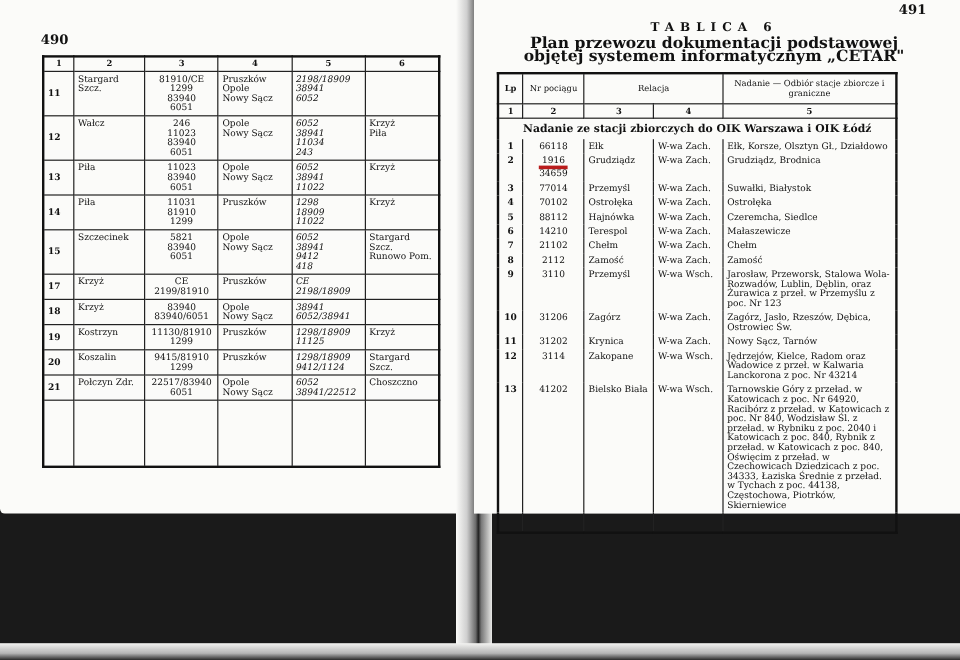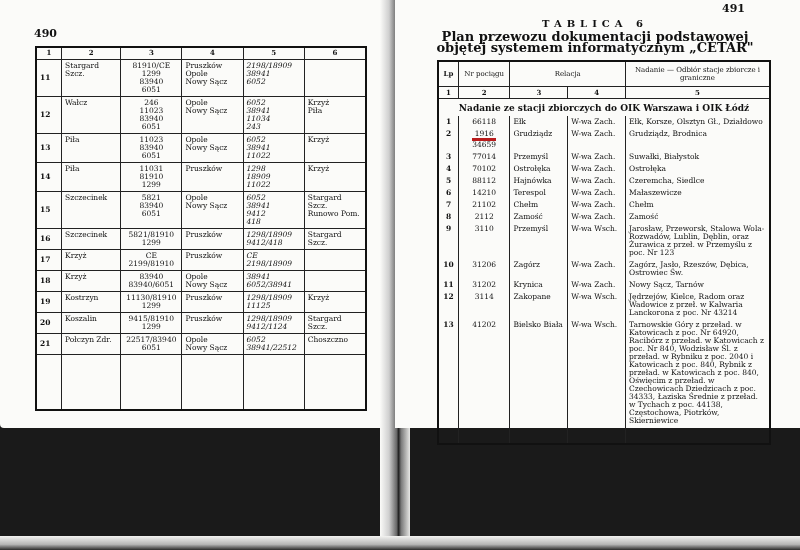--- a/index.html
+++ b/index.html
@@ -17,21 +17,21 @@
   .gutter {
     position: absolute; left: 380px; top: 0; width: 30px; height: 550px;
     background: linear-gradient(to right, #fbfbf9 0%, #cfcfcf 30%, #6a6a6a 55%, #222 62%, #777 70%, #e8e8e6 100%);
   }
   .page-edge-bottom {
     position: absolute; left: 0; top: 536px; width: 800px; height: 14px;
     background: linear-gradient(to bottom, #f3f3f1 0%, #b5b5b5 60%, #2a2a2a 100%);
   }
   .page-num { position: absolute; font-weight: bold; font-size: 11px; }
   .pn-left { left: 34px; top: 27px; }
-  .pn-right { left: 722px; top: 2px; }
+  .pn-right { left: 749px; top: 2px; }
 
   
   .ltable {
     position: absolute; left: 35px; top: 46px; width: 332px;
     border-collapse: collapse; font-size: 7.5px; line-height: 8px;
     border-top: 2px solid #111; border-left: 2px solid #111; border-bottom: 2px solid #111; border-right: 2px solid #111;
   }
   .ltable td, .ltable th { border: 1px solid #222; padding: 2px 3px; vertical-align: top; }
   .ltable th { font-weight: bold; text-align: center; height: 9px; padding: 1px; font-size: 7px; }
   .ltable td.c1 { width: 18px; font-weight: bold; vertical-align: middle; }
@@ -41,21 +41,21 @@
   .ltable td.c5 { width: 54px; text-align: left; font-style: italic; }
   .ltable td.c6 { width: 54px; }
   .ml { white-space: pre-line; }
 
   
   .title-block { position: absolute; left: 430px; width: 330px; top: 18px; text-align: center; font-weight: bold; }
   .tablica { font-size: 10px; letter-spacing: 5px; }
   .subtitle { font-size: 13px; line-height: 11px; margin-top: 2px; }
 
   .rtable {
-    position: absolute; left: 437px; top: 60px; width: 334px;
+    position: absolute; left: 414px; top: 60px; width: 334px;
     border-collapse: collapse; font-size: 7.5px; line-height: 8px;
     border: 2px solid #111;
   }
   .rtable th { border: 1px solid #222; font-weight: normal; text-align: center; padding: 1px 2px; font-size: 7px; vertical-align: middle; }
   .rtable th.num { font-weight: bold; height: 9px; }
   .section-heading td {
     text-align: center; font-weight: bold; font-size: 9px; padding: 5px 2px 4px; border-left: 1px solid #222; border-right: 1px solid #222; margin-left: 34px;
   }
   .rtable td.r { padding: 2px 3px; vertical-align: top; }
   .rtable td.rc1 { width: 10px; font-weight: bold; text-align: center; border-right: 1px solid #222; }
@@ -146,30 +146,20 @@
 83940
 6051</td>
           <td class="c4 ml">Opole
 Nowy Sącz</td>
           <td class="c5 ml">6052
 38941
 9412
 418</td>
           <td class="c6 ml">Stargard Szcz.
 Runowo Pom.</td>
-        </tr>
-        <tr>
-          <td class="c1">16</td>
-          <td class="c2 ml">Szczecinek</td>
-          <td class="c3 ml">5821/81910
-1299</td>
-          <td class="c4 ml">Pruszków</td>
-          <td class="c5 ml">1298/18909
-9412/418</td>
-          <td class="c6 ml">Stargard Szcz.</td>
         </tr>
         <tr>
           <td class="c1">17</td>
           <td class="c2 ml">Krzyż</td>
           <td class="c3 ml">CE 2199/81910</td>
           <td class="c4 ml">Pruszków</td>
           <td class="c5 ml">CE 2198/18909</td>
           <td class="c6 ml"></td>
         </tr>
         <tr>

